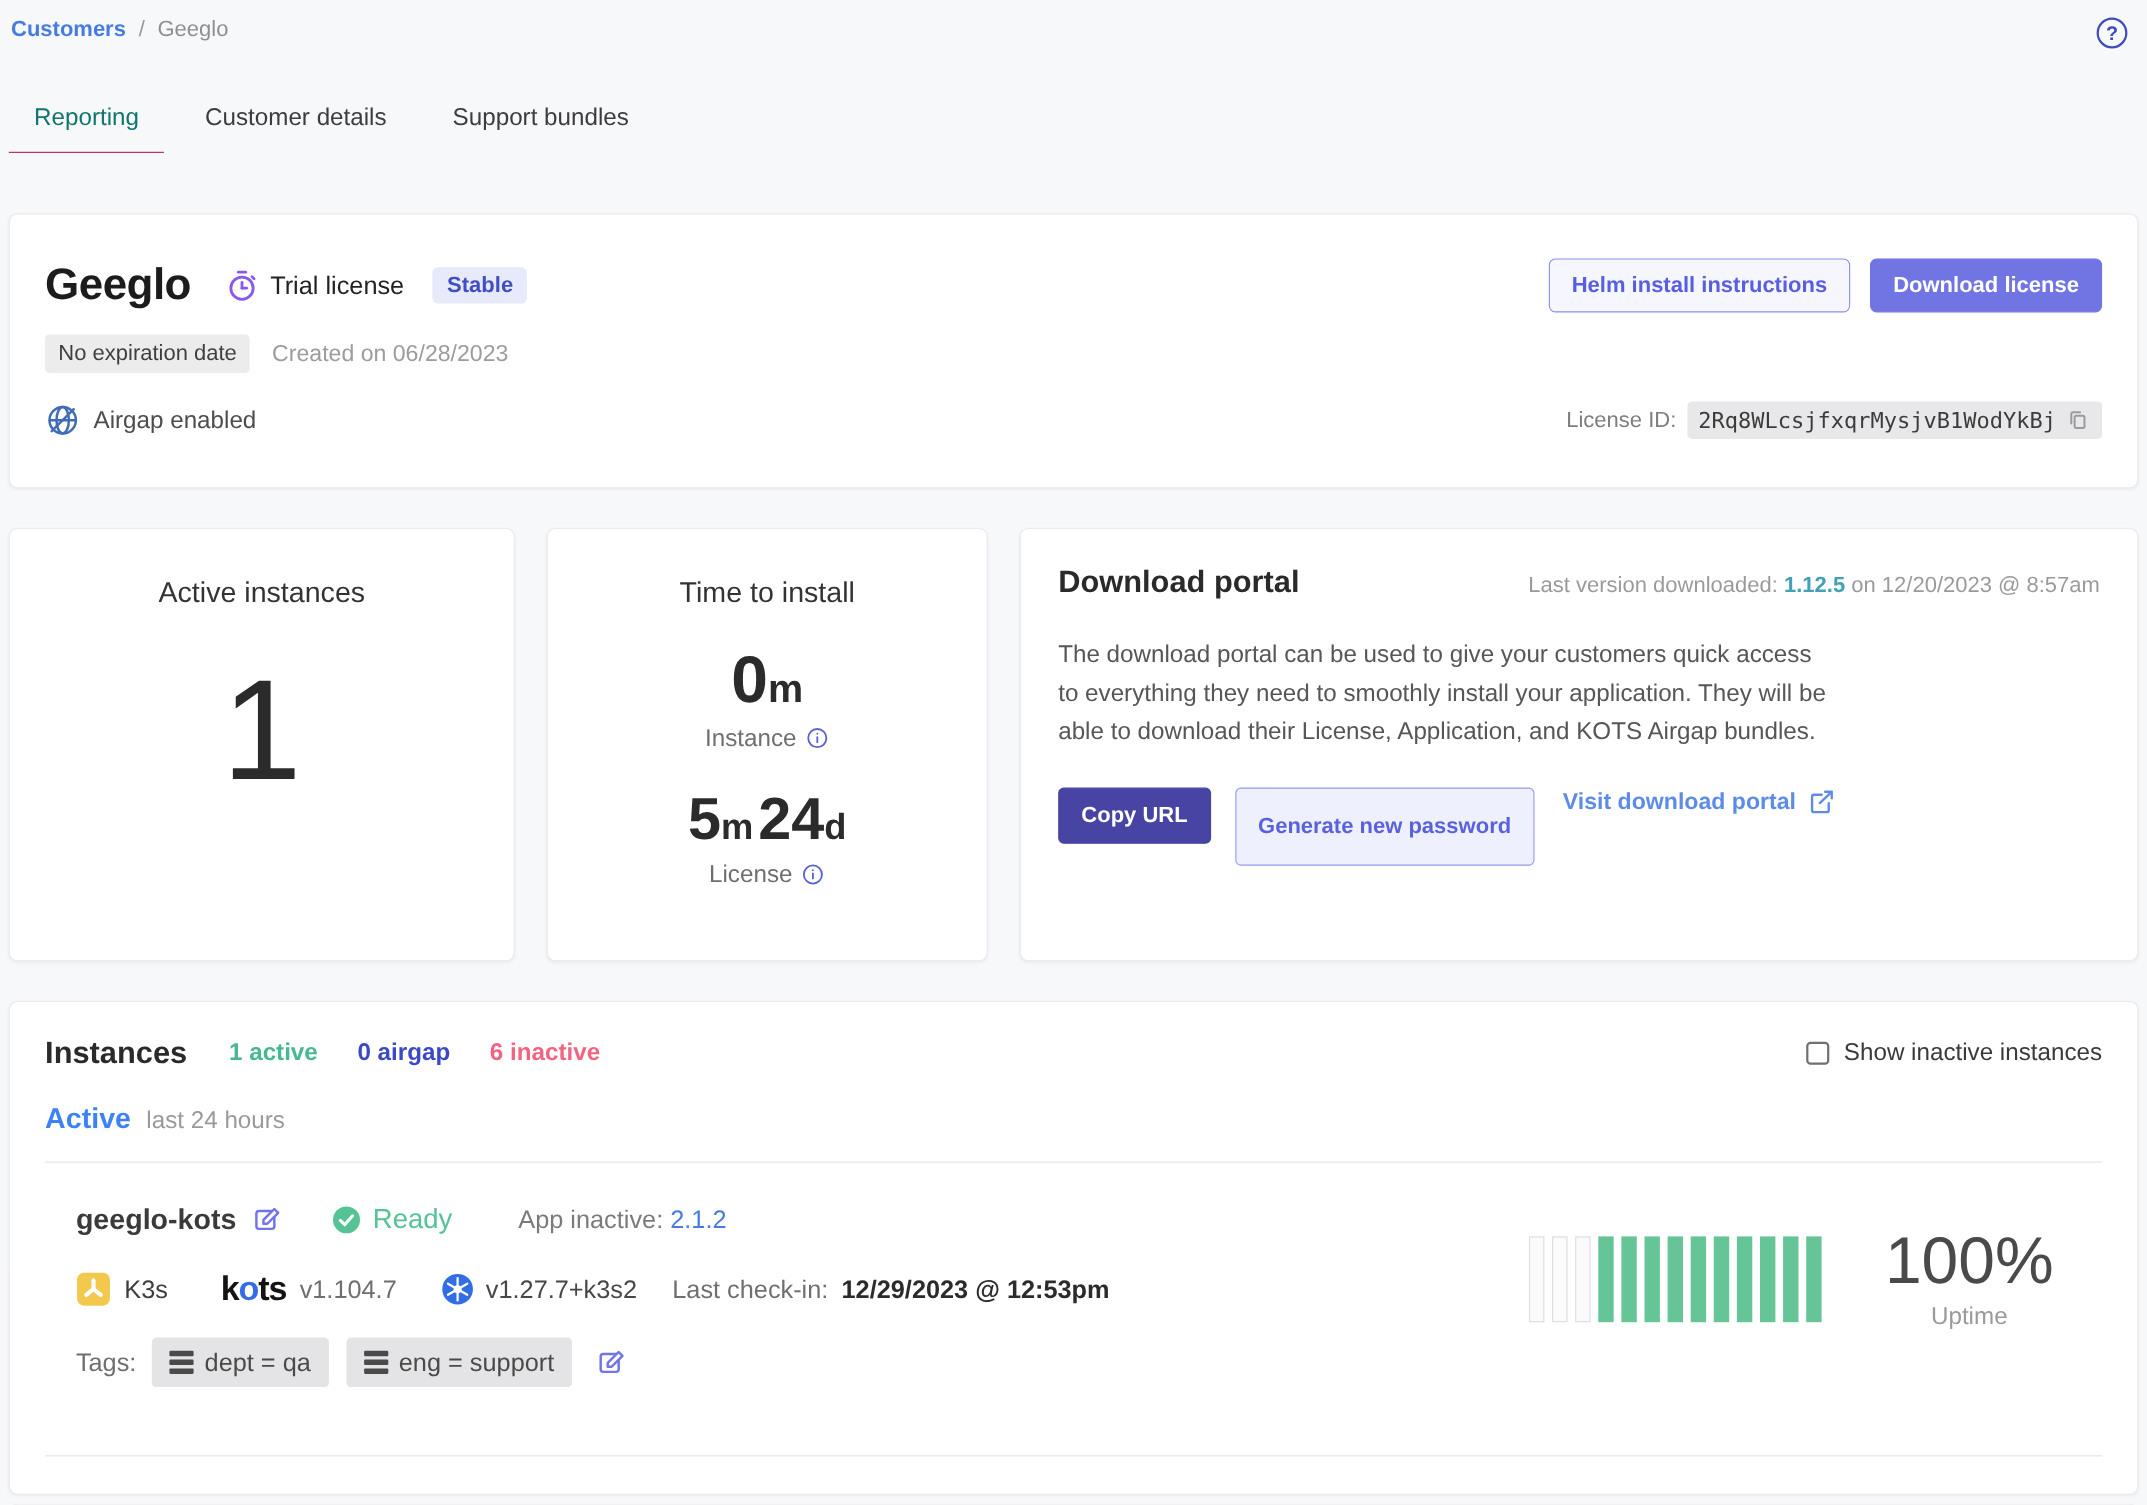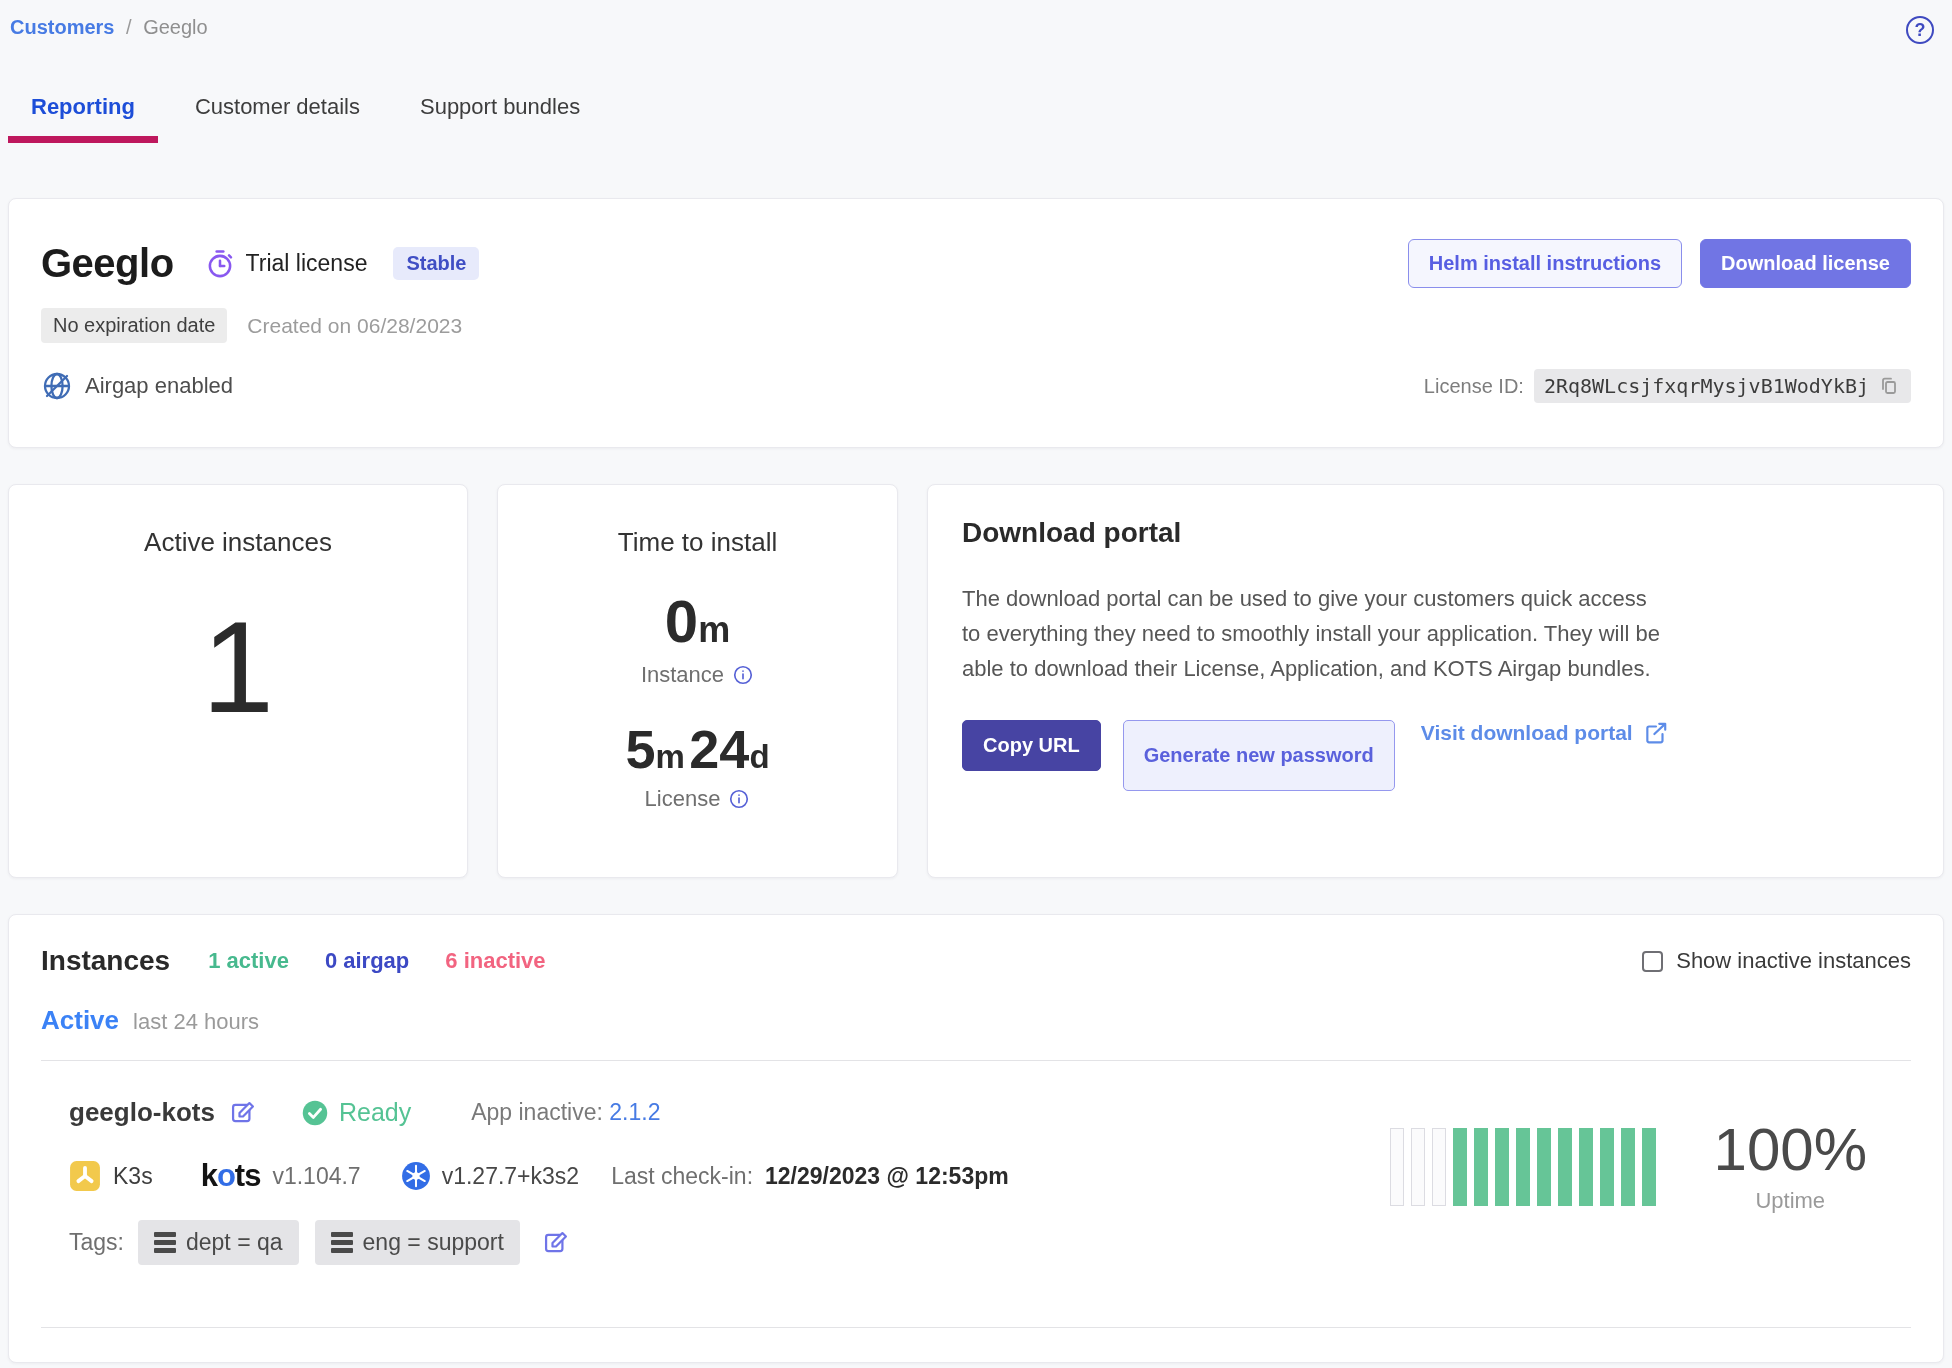--- a/index.html
+++ b/index.html
@@ -16,21 +16,21 @@
   .crumb-link { color:#477be4; font-weight:700; cursor:pointer; }
   .crumb-sep { color:#9a9a9a; margin:0 6px; }
   .crumb-current { color:#8f8f8f; }
   .help-btn {
     width:28px; height:28px; border-radius:50%; border:2px solid #3f4ac0;
     color:#3f4ac0; font-size:18px; font-weight:700; display:flex; align-items:center; justify-content:center;
     background:transparent; cursor:pointer; margin-top:2px;
   }
   .tabs { display:flex; margin:50px 0 0 8px; }
   .tab { font-size:22px; color:#3d3d3d; padding:0 23px 16px; margin-right:14px; cursor:pointer; border-bottom:3px solid transparent; }
-  .tab.active { color:#1d4ed8; font-weight:700; border-bottom:7px solid #be185d; }
+  .tab.active { color:#0f766e; font-weight:400; border-bottom:1px solid #be185d; }
 
   .card {
     background:#fff; border:1px solid #e9e9ee; border-radius:8px;
     box-shadow:0 1px 3px rgba(40,40,60,0.05);
   }
   .header-card { margin:55px 8px 0; height:250px; padding:40px 32px 28px; }
   .hrow1 { display:flex; align-items:center; }
   .cust-name { font-size:40px; font-weight:700; color:#1c1c1c; letter-spacing:-0.5px; }
   .license-type { display:flex; align-items:center; margin-left:30px; }
   .license-type svg { margin-right:10px; }
@@ -221,20 +221,25 @@
         <circle cx="12" cy="12" r="9"></circle>
           <path d="M12 11 v5"></path>
           <path d="M12 7.6 v0.2"></path>
       </svg>
     </div>
   </div>
 
   <div class="card dp-card">
     <div class="dp-head">
       <div class="dp-title">Download portal</div>
+      <div class="dp-meta">
+        <span>Last version downloaded:</span>
+        <span class="ver">1.12.5</span>
+        <span>on 12/20/2023 @ 8:57am</span>
+      </div>
     </div>
     <p class="dp-desc">The download portal can be used to give your customers quick access to everything they need to smoothly install your application. They will be able to download their License, Application, and KOTS Airgap bundles.</p>
     <div class="dp-actions">
       <button class="btn btn-copy">Copy URL</button>
       <button class="btn btn-generate">Generate new password</button>
       <span class="link-visit">
         <span>Visit download portal</span>
         <svg width="26" height="26" viewBox="0 0 24 24" fill="none" stroke="#5d8ce8" stroke-width="2" stroke-linecap="round" stroke-linejoin="round">
           <path d="M18 13 v6 a1.6 1.6 0 0 1 -1.6 1.6 H5.6 A1.6 1.6 0 0 1 4 19 V7.6 A1.6 1.6 0 0 1 5.6 6 H12"></path>
           <path d="M15 3.5 h5.5 V9"></path>

